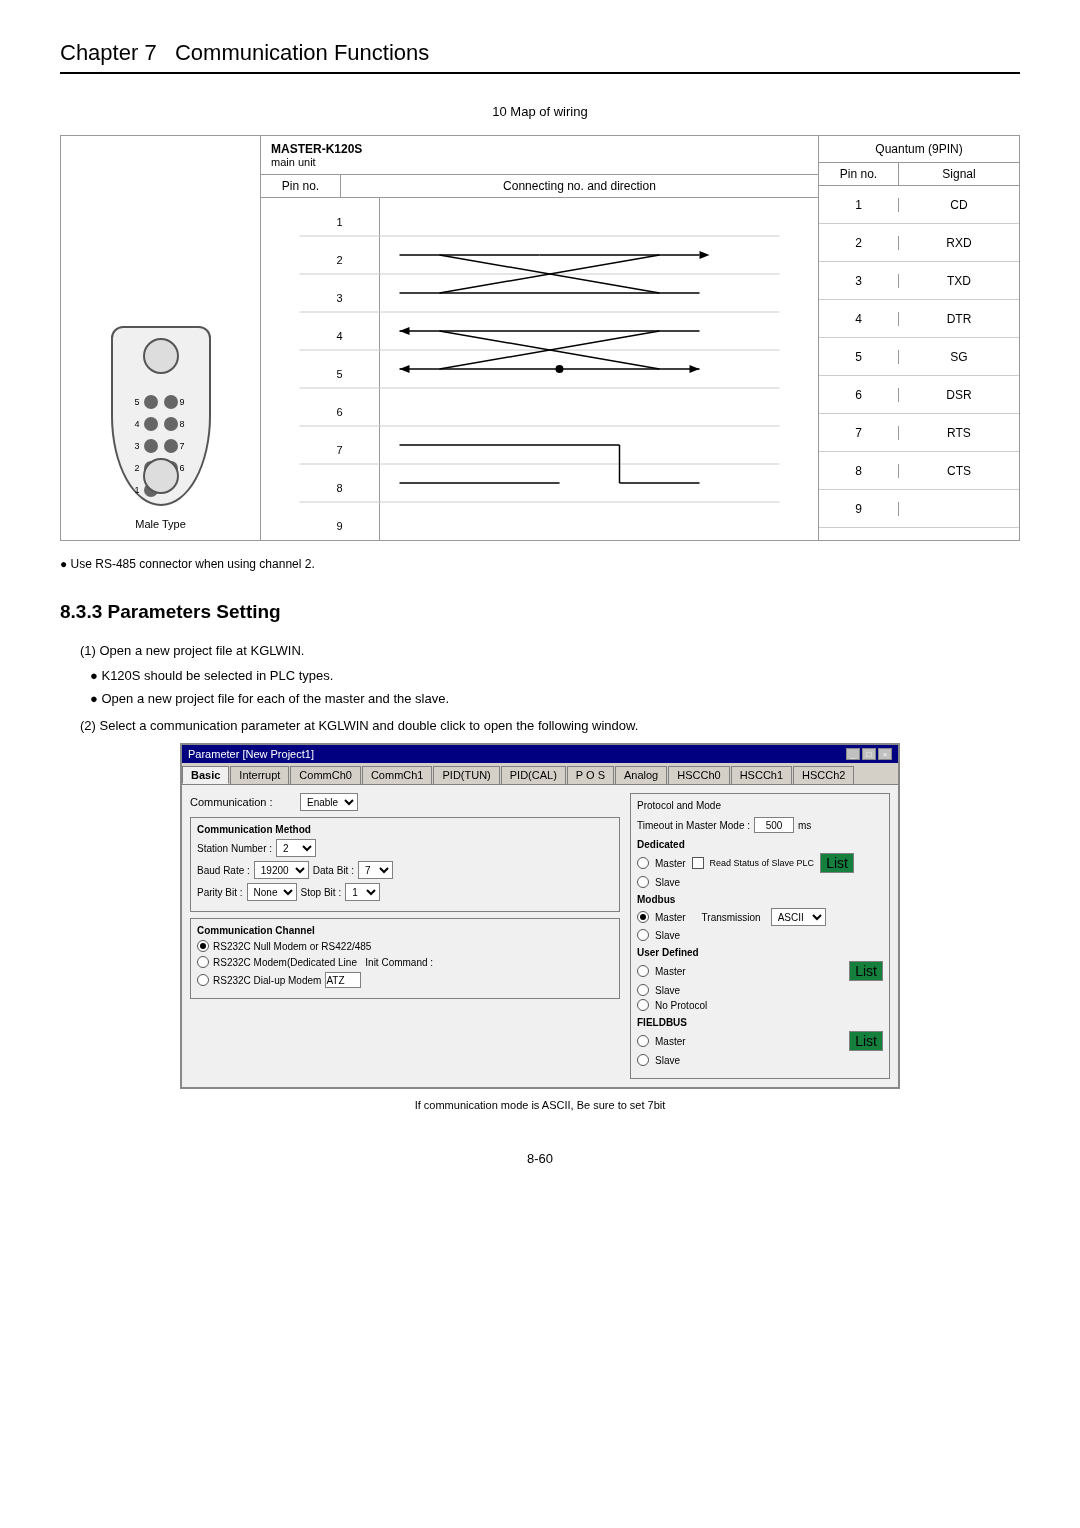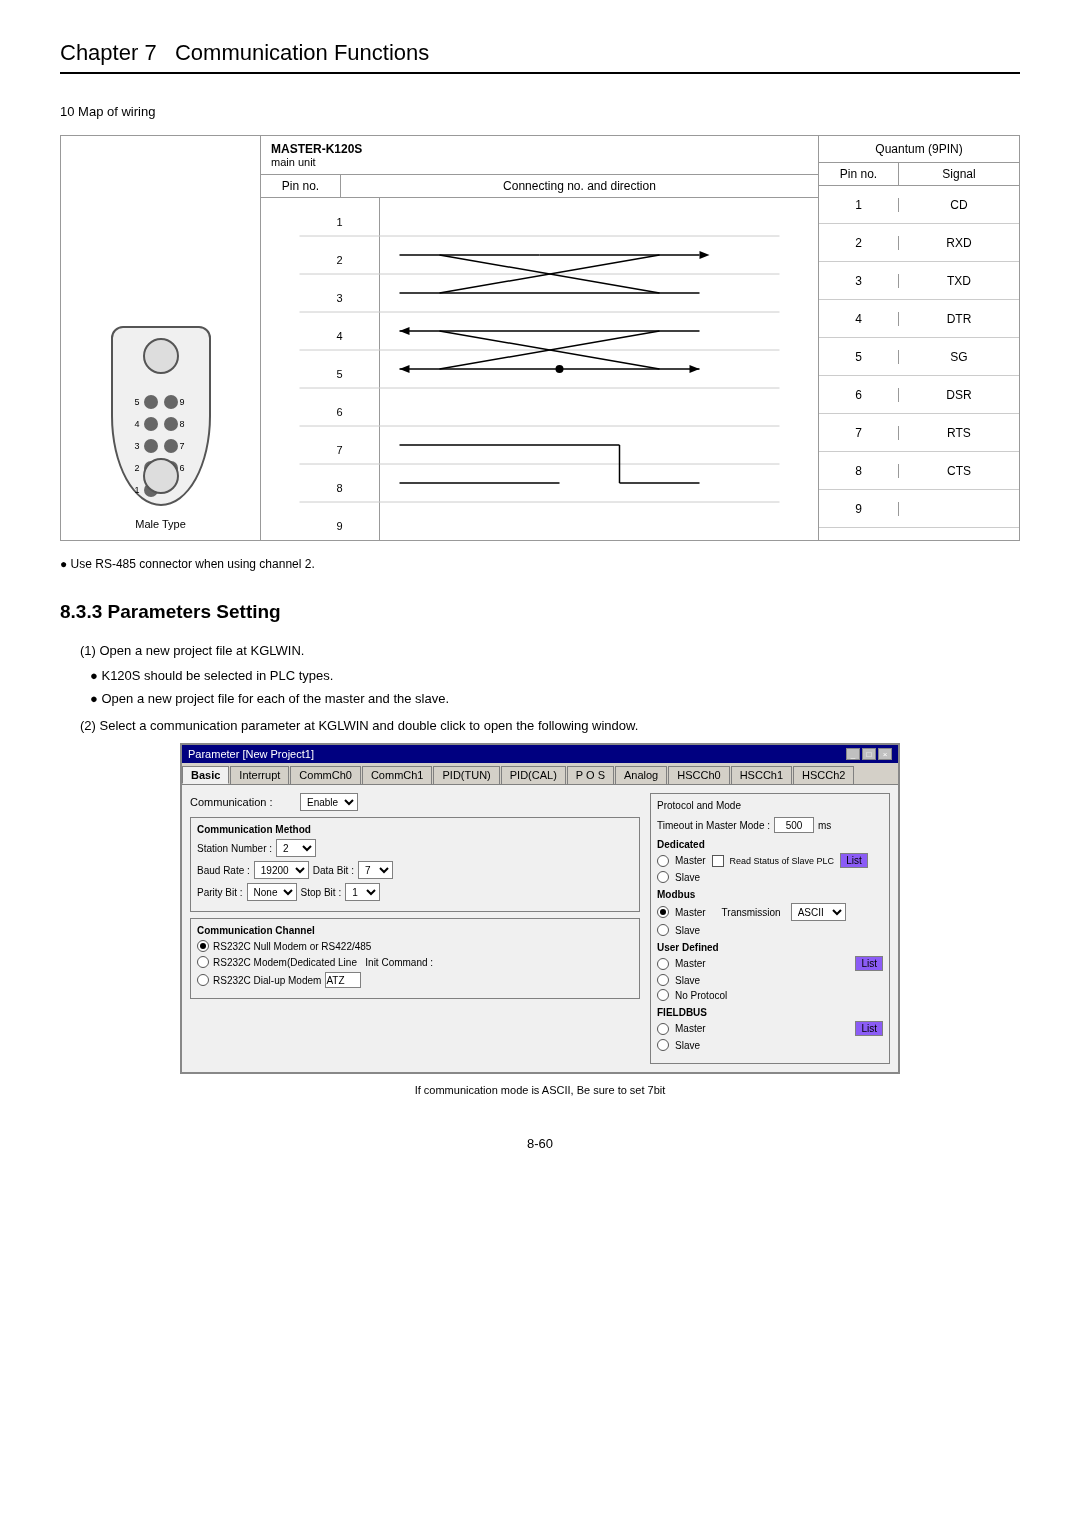--- a/index.html
+++ b/index.html
@@ -23,20 +23,21 @@
     }
     .chapter-title {
       font-size: 22px;
       font-weight: normal;
     }
 
     
     .section-label {
       font-size: 13px;
       margin-bottom: 16px;
+      text-align: center;
     }
 
     
     .wiring-outer {
       border: 1px solid #999;
       margin-bottom: 16px;
       display: flex;
     }
     .wiring-left {
       width: 200px;
@@ -255,21 +256,21 @@
     .param-body {
       display: flex;
       padding: 8px;
       gap: 10px;
       background: #f0f0f0;
     }
     .param-left {
       flex: 1;
     }
     .param-right {
-      width: 240px;
+      width: 260px;
     }
     .param-row {
       display: flex;
       align-items: center;
       margin-bottom: 6px;
       font-size: 11px;
     }
     .param-label {
       width: 110px;
       font-size: 11px;
@@ -340,24 +341,24 @@
       font-weight: bold;
       margin-bottom: 3px;
     }
     .protocol-row {
       display: flex;
       align-items: center;
       gap: 6px;
       margin-bottom: 3px;
     }
     .list-btn {
-      font-size: 10px;
+      font-size: 14px;
       padding: 1px 5px;
       border: 1px solid #808080;
-      background: #8b5cf6;
+      background: #15803d;
       cursor: pointer;
     }
     .timeout-row {
       display: flex;
       align-items: center;
       gap: 4px;
       margin-bottom: 6px;
       font-size: 10px;
     }
     .timeout-input {

